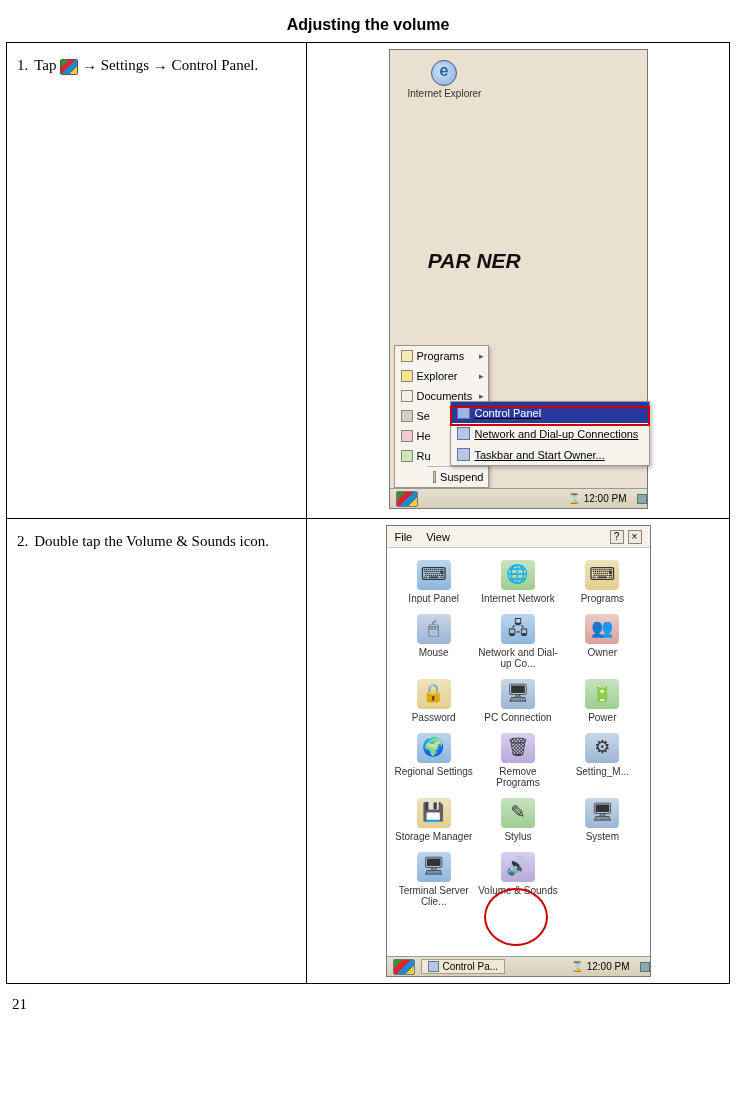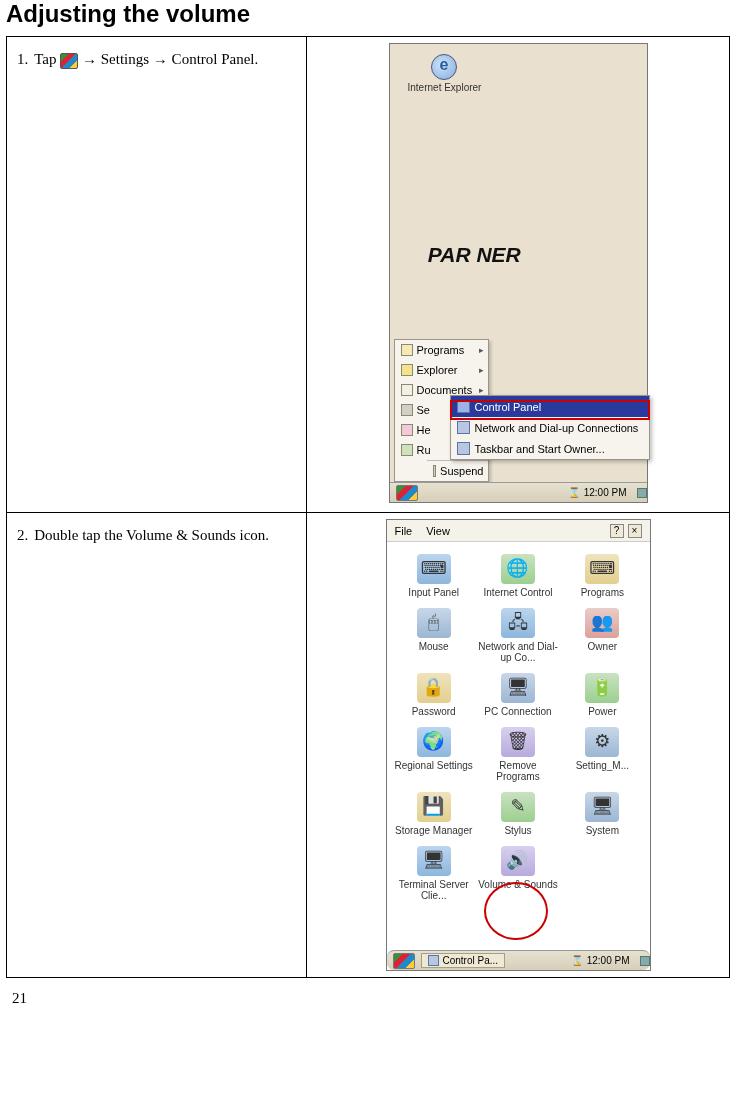--- a/index.html
+++ b/index.html
@@ -8,22 +8,23 @@
     font-family: Arial, Helvetica, sans-serif;
     font-size: 14px;
     background: #fff;
     width: 736px;
     color: #000;
     padding: 0 6px;
   }
   h2.heading {
     font-family: Arial, sans-serif;
     font-weight: bold;
-    font-size: 24px;
-    margin: 0 0 8px 0;
+    font-size: 16px;
+    margin: 16px 0 8px 0;
+    text-align: center;
   }
   table.main {
     border-collapse: collapse;
     width: 100%;
   }
   table.main td {
     border: 1px solid #000;
     vertical-align: top;
   }
   td.instr {
@@ -96,20 +97,21 @@
   .menu-col .tri::after{content:"▸";font-size:9px;margin-left:auto;color:#555;}
   .submenu {
     position:absolute;
     left:60px;
     bottom:42px;
     width:200px;
     background:#f6f4ec;
     border:1px solid #9a958a;
     font-size:11px;
     box-shadow:2px 2px 4px rgba(0,0,0,.25);
+    text-decoration:underline;
   }
   .submenu .smi{padding:4px 6px;display:flex;align-items:center;gap:5px;}
   .smi .sico{width:13px;height:13px;background:#b9c6e2;border:1px solid #5c75a9;}
   .smi.sel{background:#2a3a9c;color:#fff;}
   .smi.sel .sico{background:#9fb2e6;}
   .hl-box{position:absolute; border:2px solid #c00; pointer-events:none;}
   .hl-box.cp{left:60px; bottom:82px; width:200px; height:20px;}
   .taskbar{
     position:absolute;left:0;right:0;bottom:0;height:20px;
     background:linear-gradient(#e6e1d0,#d6cfb9);
@@ -148,21 +150,21 @@
   .ci-c{background:linear-gradient(#efe3bd,#e2cf8f);}
   .ci-d{background:linear-gradient(#d9d0ef,#b7aadd);}
   .ci-e{background:linear-gradient(#eacdc9,#dba19a);}
   .ci-f{background:linear-gradient(#c8d7e8,#9cb6d4);}
   .hl-circle{position:absolute;border:2px solid #c00;border-radius:50%;}
   .hl-circle.vs{left:97px; bottom:30px; width:64px; height:58px;}
   .taskbar2{
     position:absolute;left:0;right:0;bottom:0;height:20px;
     background:linear-gradient(#e6e1d0,#d6cfb9);
     border-top:1px solid #999;
-    display:flex;align-items:center;font-size:10px;border-radius:7px;
+    display:flex;align-items:center;font-size:10px;
   }
   .taskbar2 .start{width:22px;height:16px;margin:0 6px;background:linear-gradient(135deg,#3a8f3a 25%,#d23 25% 50%,#28c 50% 75%,#fc3 75%);border:1px solid #777;border-radius:2px;}
   .taskbar2 .tb-btn{background:#efe8d3;border:1px solid #a69e88;padding:1px 6px;display:flex;align-items:center;gap:4px;}
   .taskbar2 .tb-btn .tbico{width:11px;height:11px;background:#b9c6e2;border:1px solid #5c75a9;}
   .taskbar2 .time{margin-left:auto;padding:0 6px;}
   .taskbar2 .tray-ic{width:10px;height:10px;background:#8aa;border:1px solid #577;margin-left:4px;}
   .pagenum{
     text-align:left;
     margin:12px 6px;
     font-family:"Times New Roman",serif;
@@ -268,21 +270,21 @@
             <span class="hx">×</span>
           </span>
         </div>
         <div class="cp-grid">
           <div class="cp-item">
                 <div class="cp-icon ci-a">⌨</div>
                 <div>Input Panel</div>
               </div>
           <div class="cp-item">
                 <div class="cp-icon ci-b">🌐</div>
-                <div>Internet Control</div>
+                <div>Internet Network</div>
               </div>
           <div class="cp-item">
                 <div class="cp-icon ci-c">⌨</div>
                 <div>Programs</div>
               </div>
 
           <div class="cp-item">
                 <div class="cp-icon ci-f">🖱</div>
                 <div>Mouse</div>
               </div>

